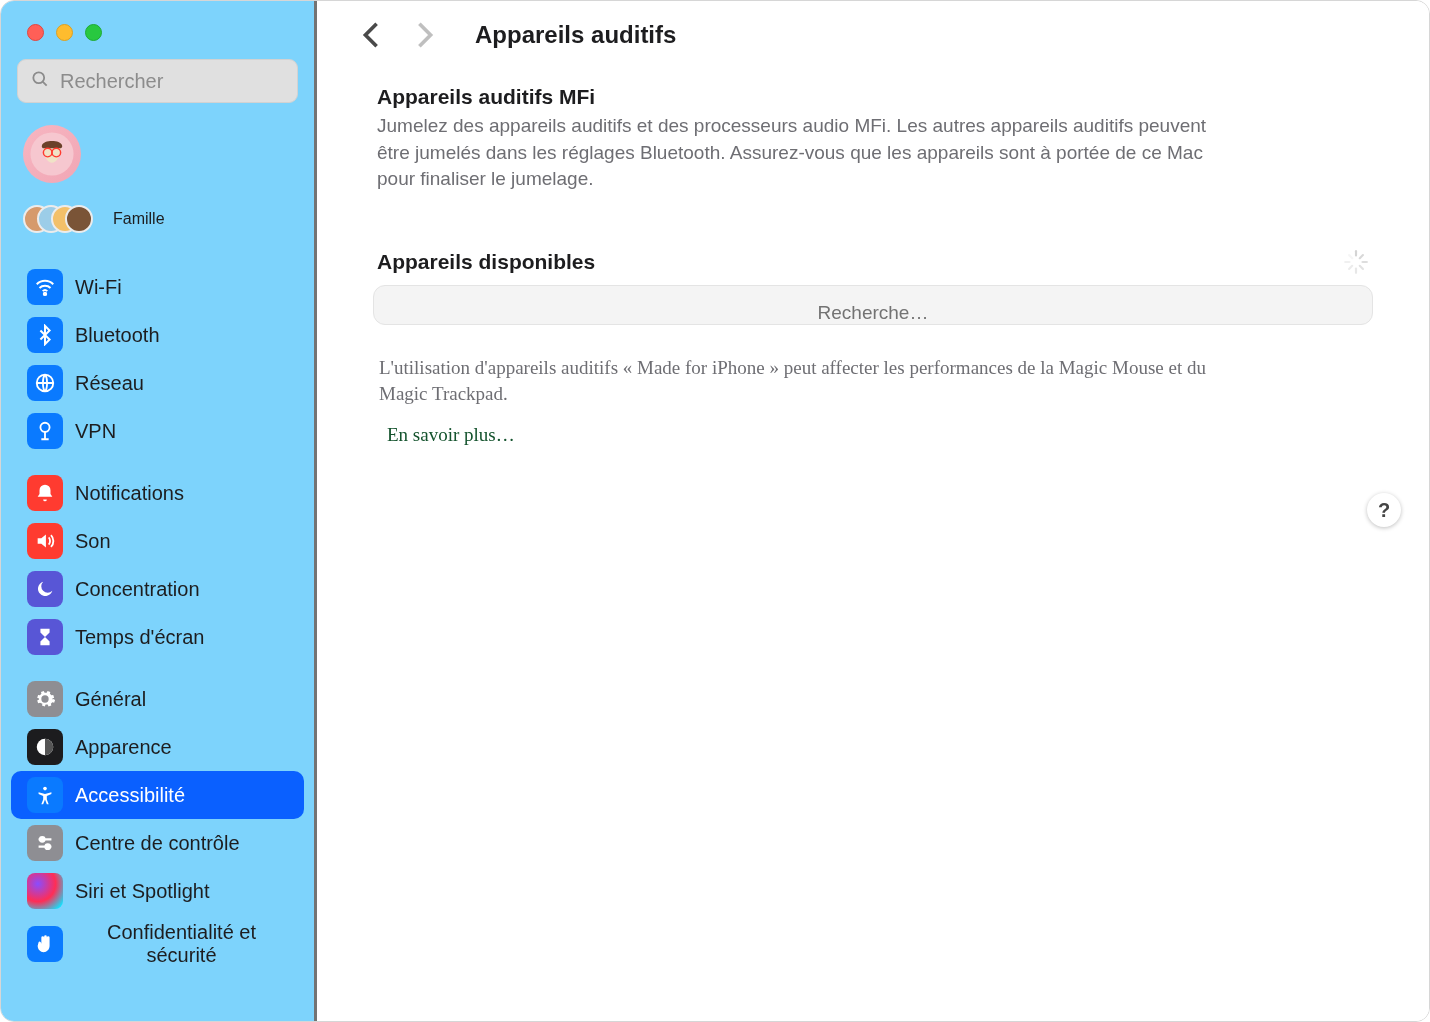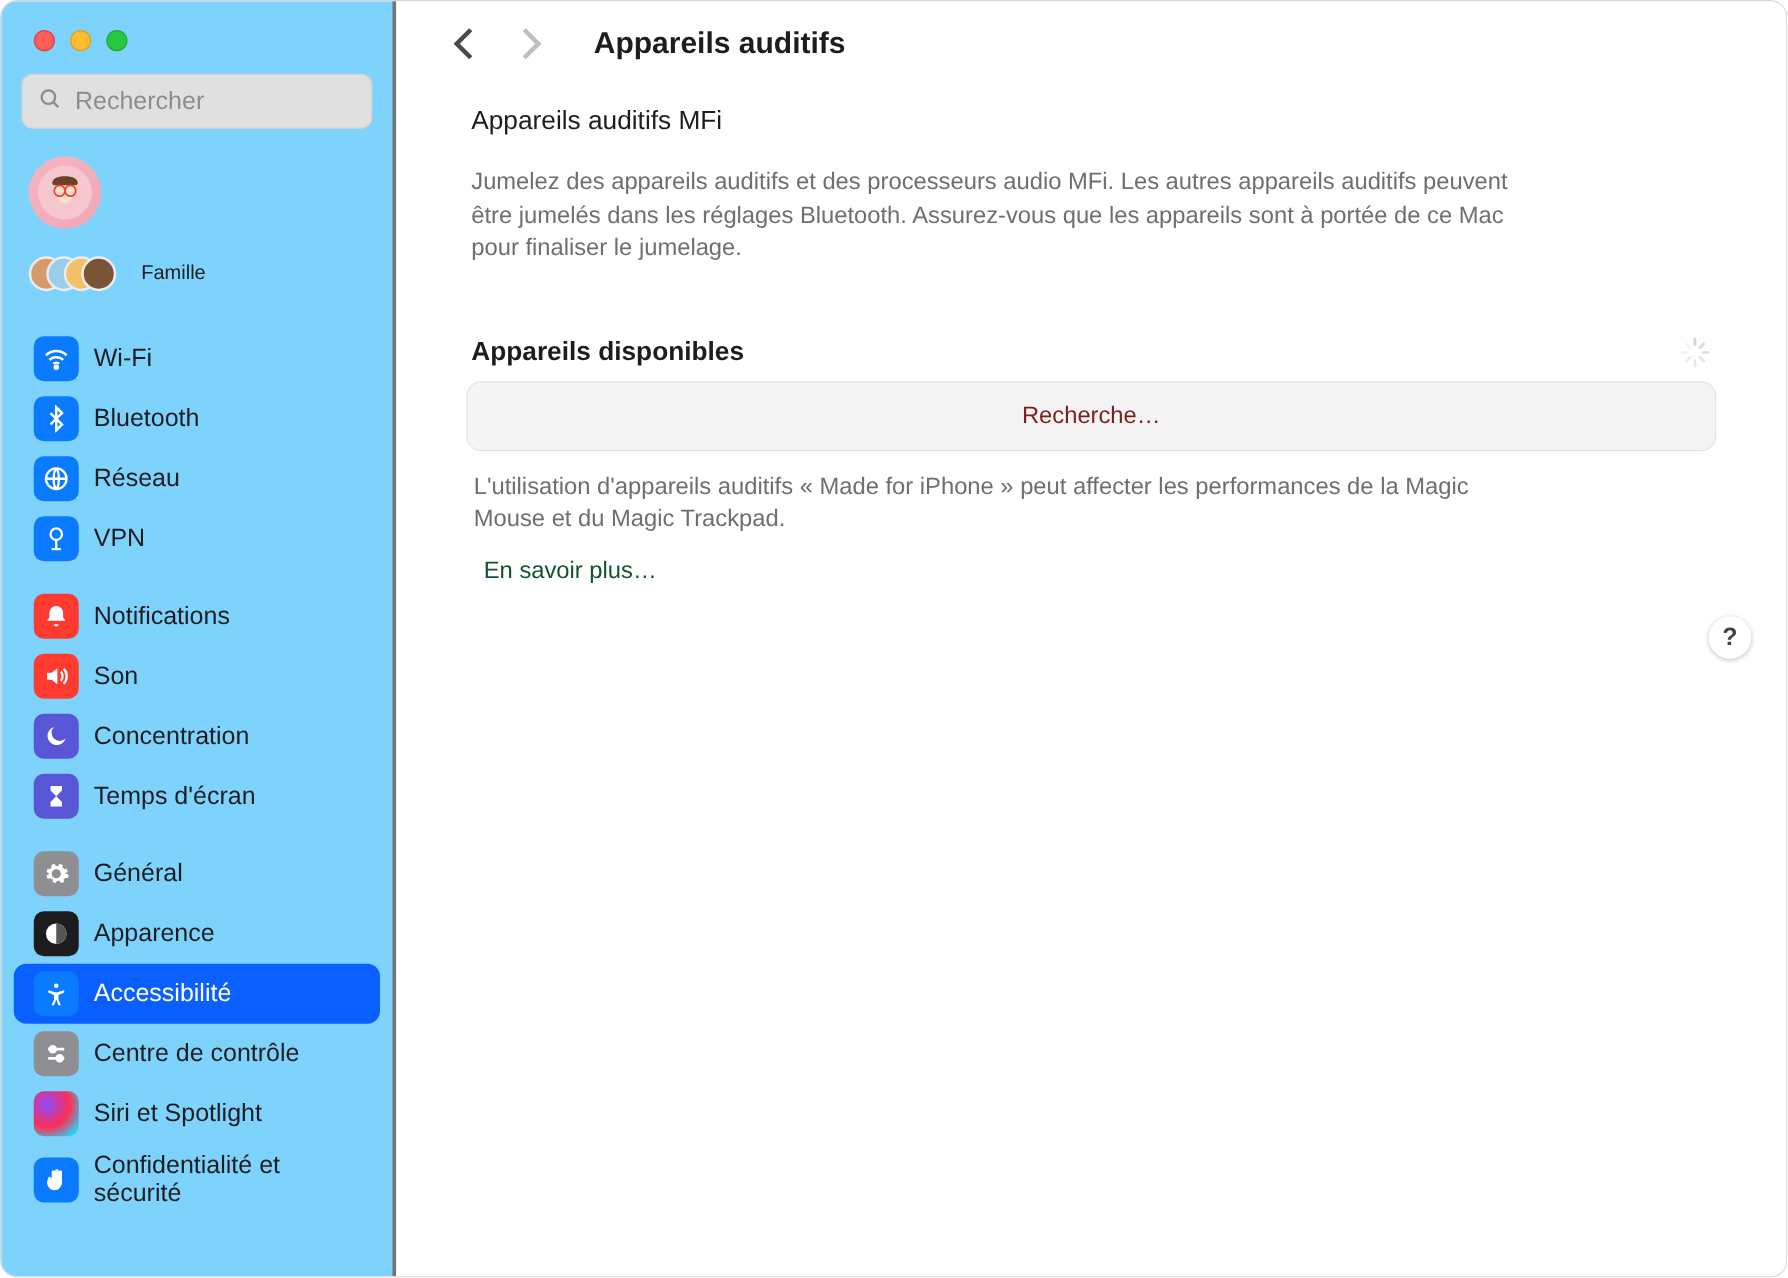--- a/index.html
+++ b/index.html
@@ -78,21 +78,21 @@
   .family-icons {
     position: relative; width: 70px; height: 36px;
   }
   .family-icons .chip {
     width: 28px; height: 28px; border-radius: 50%;
     border: 2px solid #ececec;
     position: absolute; top: 4px;
   }
   .family-label { font-size: 16px; margin-left: 20px; }
 
-  .nav-group { margin-top: 14px; }
+  .nav-group { margin-top: 14px; text-align: center; }
   .nav-item {
     display: flex; align-items: center;
     padding: 6px 16px;
     margin: 0 10px;
     border-radius: 10px;
     font-size: 20px;
     color: #1d1d1f;
     min-height: 46px;
     cursor: default;
   }
@@ -124,46 +124,47 @@
     display: flex; align-items: center;
     gap: 26px;
     margin-bottom: 36px;
   }
   .nav-arrow { width: 28px; height: 28px; display:flex; align-items:center; justify-content:center; }
   .nav-arrow svg { width: 18px; height: 28px; }
   .nav-arrow.disabled { opacity: 0.35; }
   .page-title { font-size: 24px; font-weight: 700; margin-left: 10px; text-align: center; }
 
   .section { padding: 0 20px; max-width: 900px; }
-  .section-title { font-size: 21px; font-weight: 400; margin-bottom: 24px; }
+  .section-title { font-size: 21px; font-weight: 700; margin-bottom: 4px; }
   .section-desc  { font-size: 19px; color: #6e6e73; line-height: 1.4; }
 
   .sub-header {
     margin-top: 56px;
     display: flex; align-items: center; justify-content: space-between;
     padding: 0 20px 10px 20px;
   }
   .sub-header h3 { margin: 0; font-size: 21px; font-weight: 700; }
   .spinner { width: 26px; height: 26px; opacity: 0.4; }
 
   .card {
     margin: 0 16px;
     background: #f4f4f4;
     border: 1px solid #e4e4e4;
     border-radius: 12px;
-    height: 56px;
-    display: flex; align-items: center; justify-content: center;
-    color: #7f1d1d; font-size: 19px;
+    height: 40px;
+    display: flex; align-items: flex-end; justify-content: center;
+    color: #737373; font-size: 19px;
   }
 
   .foot-note {
-    margin-top: 16px;
+    margin-top: 30px;
     padding: 0 22px;
     font-size: 19px; color: #6e6e73; line-height: 1.4;
     max-width: 880px;
+    font-family: Liberation Serif, serif;
   }
   .learn-more {
     display: inline-block;
     margin: 14px 0 0 8px;
     color: #14532d; font-size: 19px;
   }
 
   .help-btn {
     position: absolute;
     right: 28px; top: 492px;

